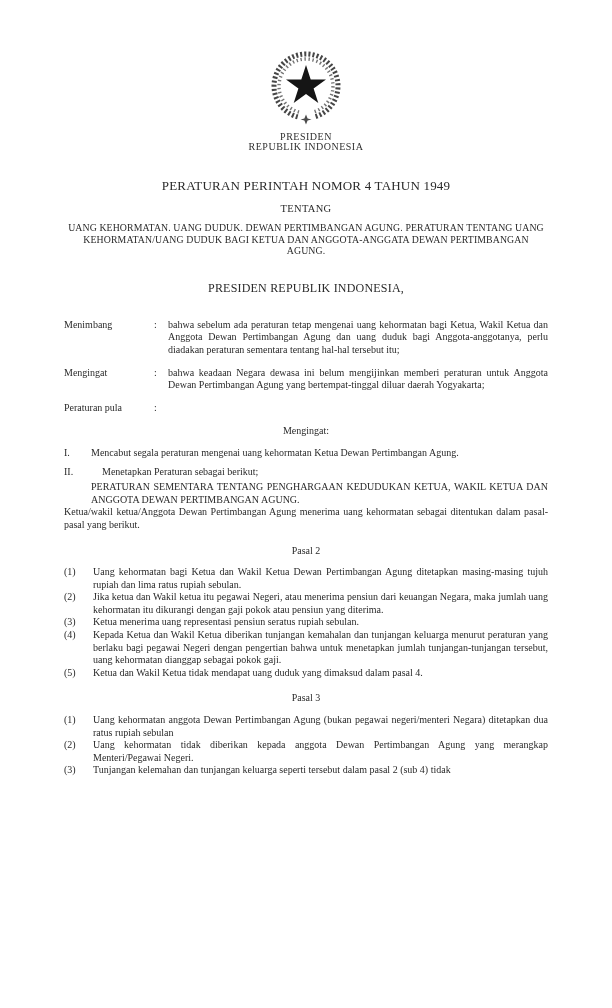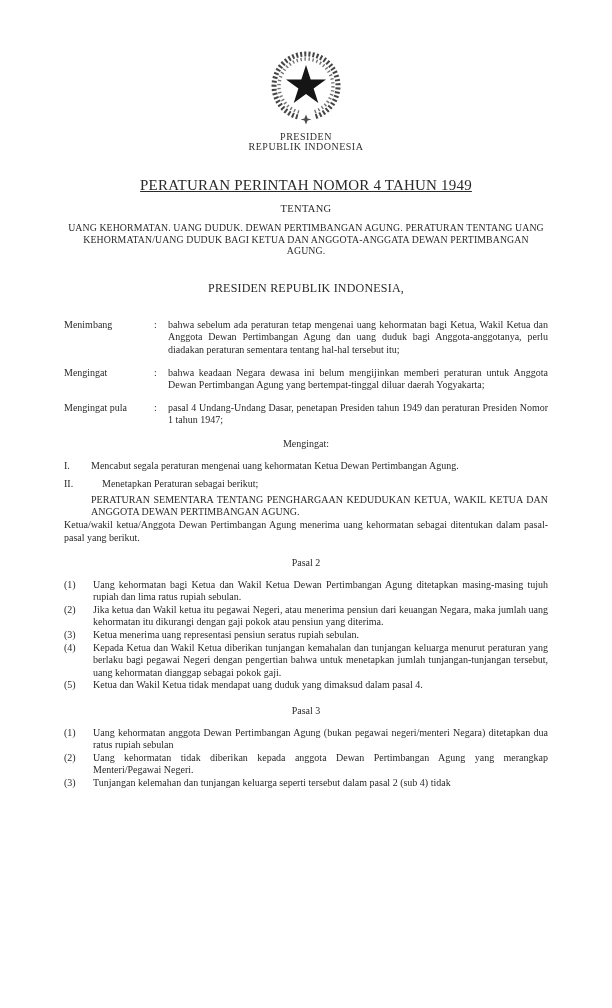--- a/index.html
+++ b/index.html
@@ -13,21 +13,21 @@
     -webkit-font-smoothing:antialiased;
   }
   .content { padding:48px 64px 0 64px; box-sizing:border-box; }
 
   
   .seal { text-align:center; }
   .seal svg { display:block; margin:0 auto; }
   .seal-text { font-size:10px; line-height:9.5px; letter-spacing:.5px; margin-top:4px; color:#303030; }
 
   
-  .doc-title   { text-align:center; font-size:15px; line-height:13px; letter-spacing:.2px; margin-top:28px;text-decoration:underline; }
+  .doc-title   { text-align:center; font-size:13px; line-height:13px; letter-spacing:.2px; margin-top:28px; }
   .doc-tentang { text-align:center; font-size:10.5px; line-height:13px; letter-spacing:.3px; margin-top:10px; }
   .doc-subject { text-align:center; font-size:9.8px;  line-height:11.6px; letter-spacing:.1px; margin-top:7px; }
   .opening     { text-align:center; font-size:12px; line-height:13px; letter-spacing:.2px; margin-top:25px; }
 
   
   .body-txt { font-size:10px; line-height:12.6px; }
   .j { text-align:justify; }
 
   .considerations { margin-top:24px; }
   .c-row { display:grid; grid-template-columns:90px 14px 1fr; margin-bottom:10px; }
@@ -70,23 +70,22 @@
         <span>Menimbang</span>
         <span>:</span>
         <span class="j">bahwa sebelum ada peraturan tetap mengenai uang kehormatan bagi Ketua, Wakil Ketua dan Anggota Dewan Pertimbangan Agung dan uang duduk bagi Anggota-anggotanya, perlu diadakan peraturan sementara tentang hal-hal tersebut itu;</span>
       </div>
       <div class="c-row">
         <span>Mengingat</span>
         <span>:</span>
         <span class="j">bahwa keadaan Negara dewasa ini belum mengijinkan memberi peraturan untuk Anggota Dewan Pertimbangan Agung yang bertempat-tinggal diluar daerah Yogyakarta;</span>
       </div>
       <div class="c-row">
-        <span>Mengingat pula</span>
+        <span>Peraturan pula</span>
         <span>:</span>
-        <span class="j">pasal 4 Undang-Undang Dasar, penetapan Presiden tahun 1949 dan peraturan Presiden Nomor 1 tahun 1947;</span>
       </div>
     </div>
 
     <div class="memutuskan">Mengingat:</div>
 
     <div class="decisions body-txt">
       <div class="d-row">
         <span>I.</span>
         <span class="j">Mencabut segala peraturan mengenai uang kehormatan Ketua Dewan Pertimbangan Agung.</span>
       </div>

